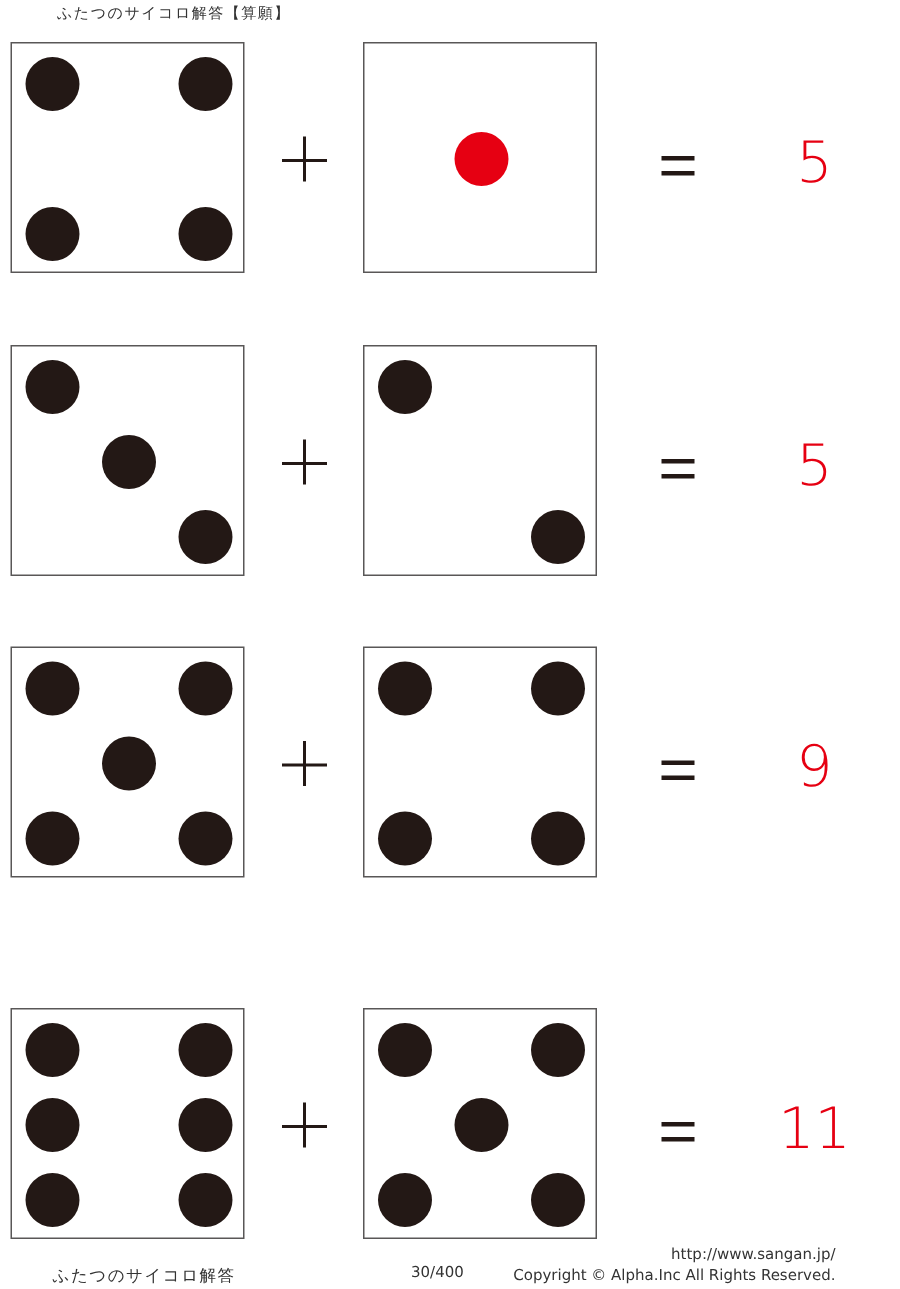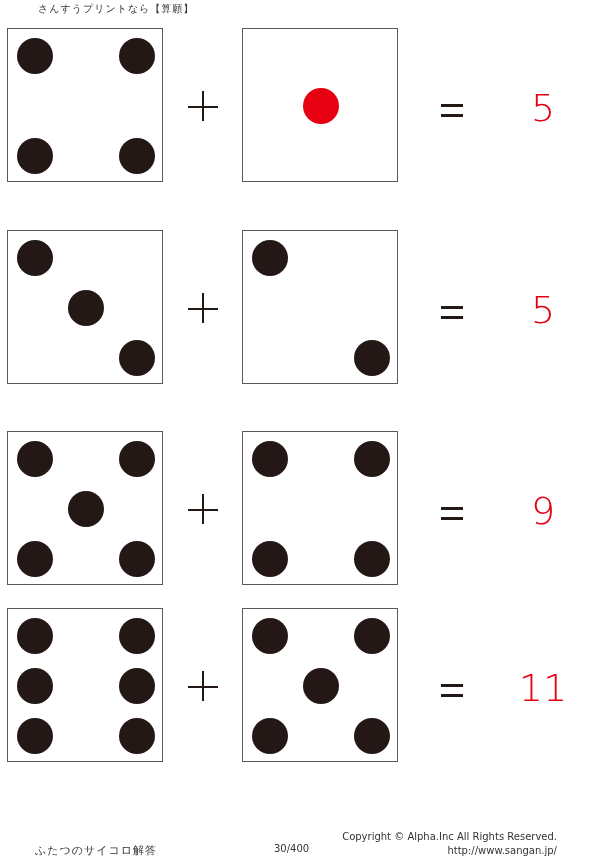--- a/index.html
+++ b/index.html
@@ -17,21 +17,21 @@
     .equals { position:absolute; left:441px; width:22px; height:14px; }
     .equals .bar { position:absolute; left:0; width:22px; height:2.5px; background:#231815; }
     .answer { position:absolute; left:505px; width:76px; text-align:center; color:#e60012; font-family:"DejaVu Sans", sans-serif; font-size:38px; font-weight:200; line-height:40px; }
     .footer-left { position:absolute; left:35px; top:843px; font-size:11px; color:#333; letter-spacing:1px; }
     .footer-page { position:absolute; left:274px; top:843px; font-size:10px; color:#333; }
     .footer-copy { position:absolute; right:43px; top:830px; font-size:10px; color:#333; text-align:right; line-height:14px; }
   </style>
 </head>
 <body>
 
-<div class="header">さんすうプリントなら【算願】</div>
+<div class="header">ふたつのサイコロ解答【算願】</div>
 
 <div id="problems">
     <div class="row" style="top: 28px;">
       <div class="die left" style="top: 0px;">
         <div class="pip" style="left: 27.3px; top: 26.95px;"></div>
         <div class="pip" style="left: 128.7px; top: 26.95px;"></div>
         <div class="pip" style="left: 27.3px; top: 127.05px;"></div>
         <div class="pip" style="left: 128.7px; top: 127.05px;"></div>
       </div>
       <div class="die right" style="top: 0px;">
@@ -84,21 +84,21 @@
       <div class="plus" style="top: 63px;">
         <div class="h"></div>
         <div class="v"></div>
       </div>
       <div class="equals" style="top: 76px;">
         <div class="bar" style="top:0"></div>
         <div class="bar" style="top:10px"></div>
       </div>
       <div class="answer" style="top: 60px;">9</div>
     </div>
-    <div class="row" style="top: 608px;">
+    <div class="row" style="top: 672px;">
       <div class="die left" style="top: 0px;">
         <div class="pip" style="left: 27.3px; top: 26.95px;"></div>
         <div class="pip" style="left: 128.7px; top: 26.95px;"></div>
         <div class="pip" style="left: 27.3px; top: 77px;"></div>
         <div class="pip" style="left: 128.7px; top: 77px;"></div>
         <div class="pip" style="left: 27.3px; top: 127.05px;"></div>
         <div class="pip" style="left: 128.7px; top: 127.05px;"></div>
       </div>
       <div class="die right" style="top: 0px;">
         <div class="pip" style="left: 27.3px; top: 26.95px;"></div>
@@ -115,15 +115,15 @@
         <div class="bar" style="top:0"></div>
         <div class="bar" style="top:10px"></div>
       </div>
       <div class="answer" style="top: 60px;">11</div>
     </div>
   </div>
 
 <div class="footer-left">ふたつのサイコロ解答</div>
 <div class="footer-page">30/400</div>
 <div class="footer-copy">
+  <div>http://www.sangan.jp/</div>
   <div>Copyright ©  Alpha.Inc All Rights Reserved.</div>
-  <div>http://www.sangan.jp/</div>
 </div>
 
 </body></html>

